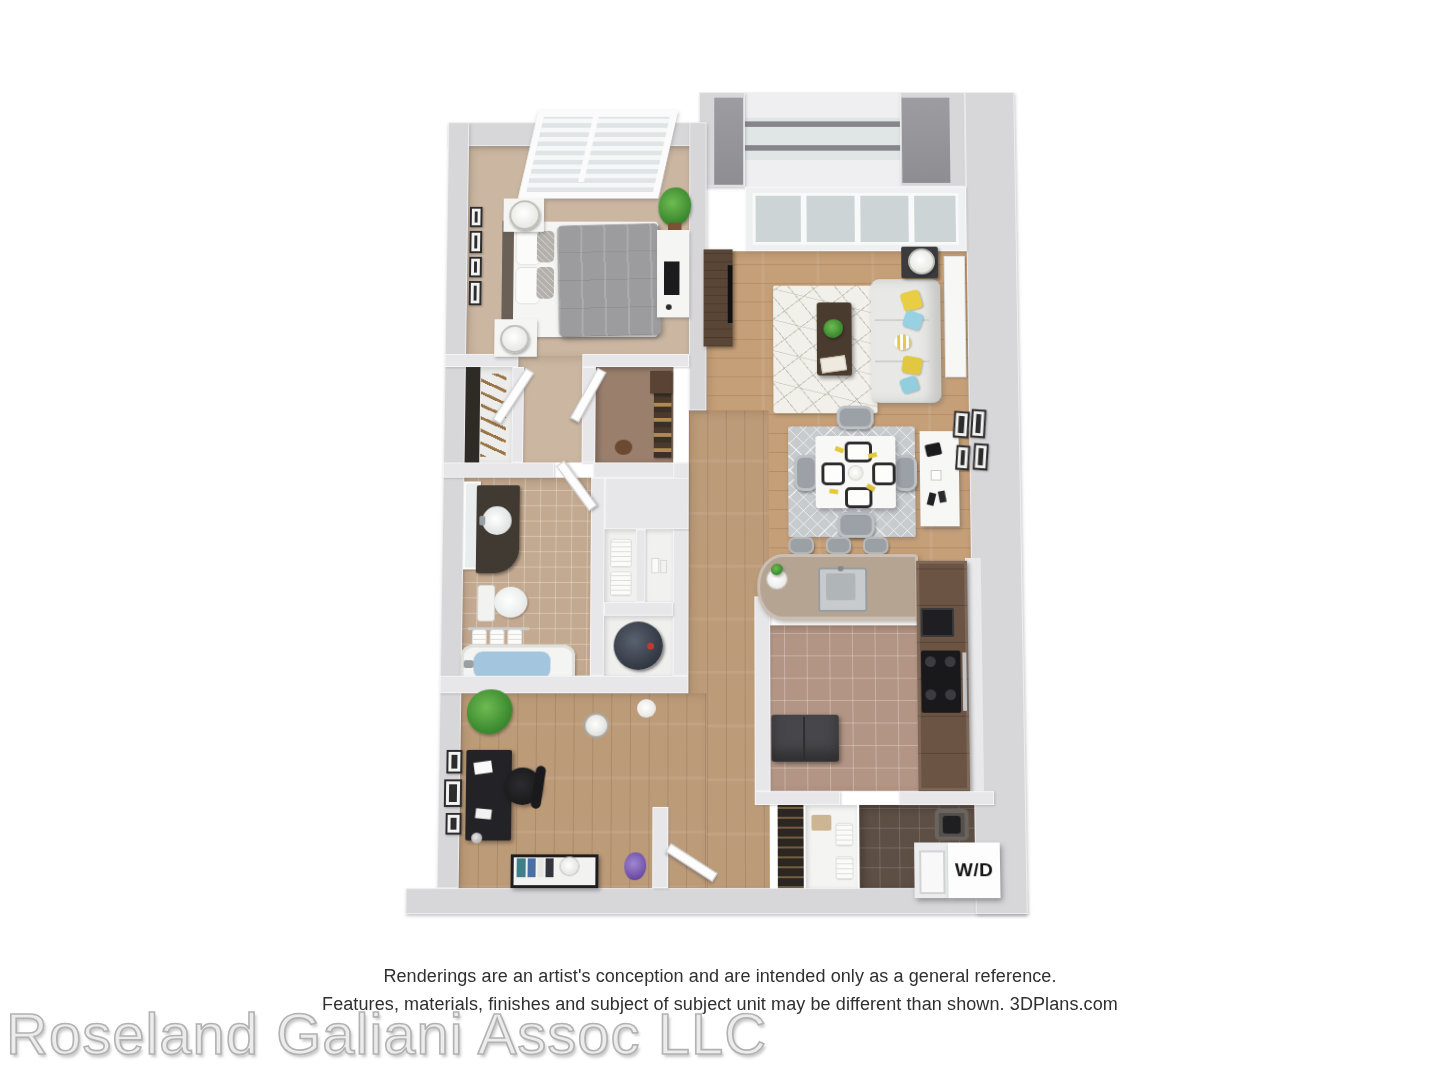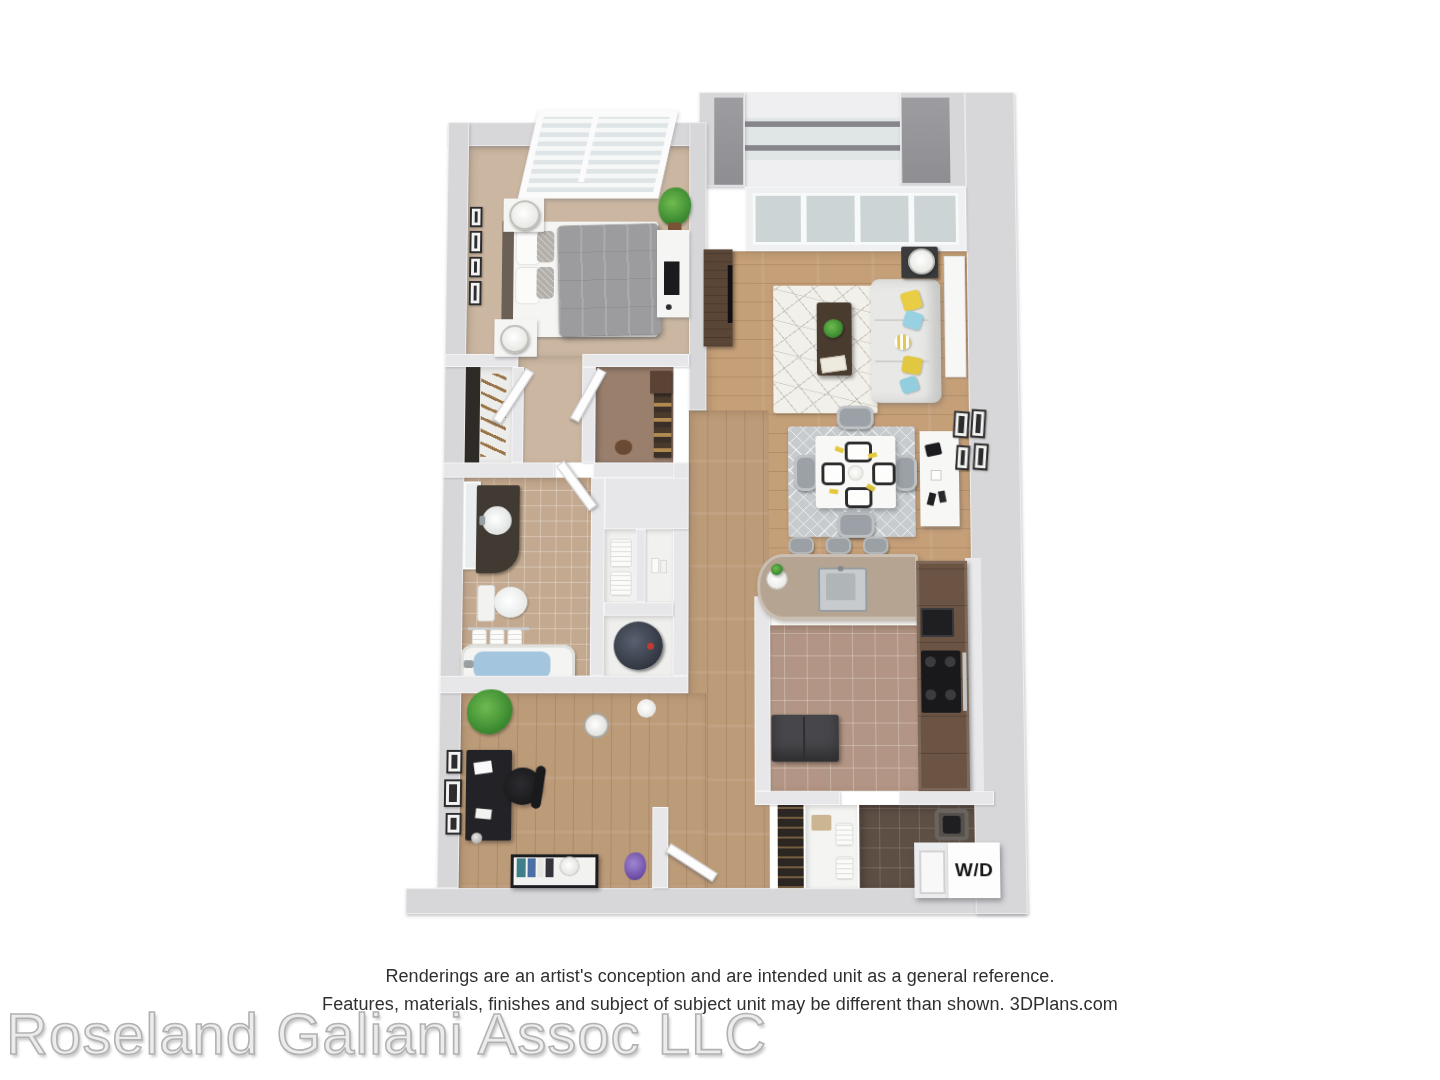--- a/index.html
+++ b/index.html
@@ -233,15 +233,15 @@
   <div class="abs towel" style="left:436px;top:772px;width:16px;height:22px;"></div>
   <div class="abs towel" style="left:436px;top:806px;width:16px;height:22px;"></div>
   <div class="abs" style="left:536px;top:758px;width:34px;height:32px;background:#55504b;border-radius:5px;box-shadow:inset 0 0 0 4px #6a645e;"></div>
   <div class="abs" style="left:544px;top:765px;width:18px;height:18px;background:#1f1f21;border-radius:3px;"></div>
   <div class="abs" style="left:515px;top:792px;width:34px;height:56px;background:#ebeced;box-shadow:2px 3px 5px rgba(80,80,85,.5);"></div>
   <div class="abs" style="left:520px;top:800px;width:22px;height:40px;background:#f8f8f8;border:2px solid #d3d3d5;"></div>
   <div class="abs wdlabel" style="left:549px;top:792px;width:52px;height:56px;background:#fdfdfd;box-shadow:2px 3px 5px rgba(80,80,85,.5);">W/D</div>
 
 </div>
 
-<div class="abs disc" style="left:0;top:966px;">Renderings are an artist's conception and are intended unit as a general reference.</div>
+<div class="abs disc" style="left:0;top:966px;">Renderings are an artist's conception and are intended only as a general reference.</div>
 <div class="abs disc" style="left:0;top:994px;">Features, materials, finishes and subject of subject unit may be different than shown. 3DPlans.com</div>
 <div class="abs wmark" style="left:6px;top:1004px;">Roseland Galiani Assoc LLC</div>
 
 </body></html>

